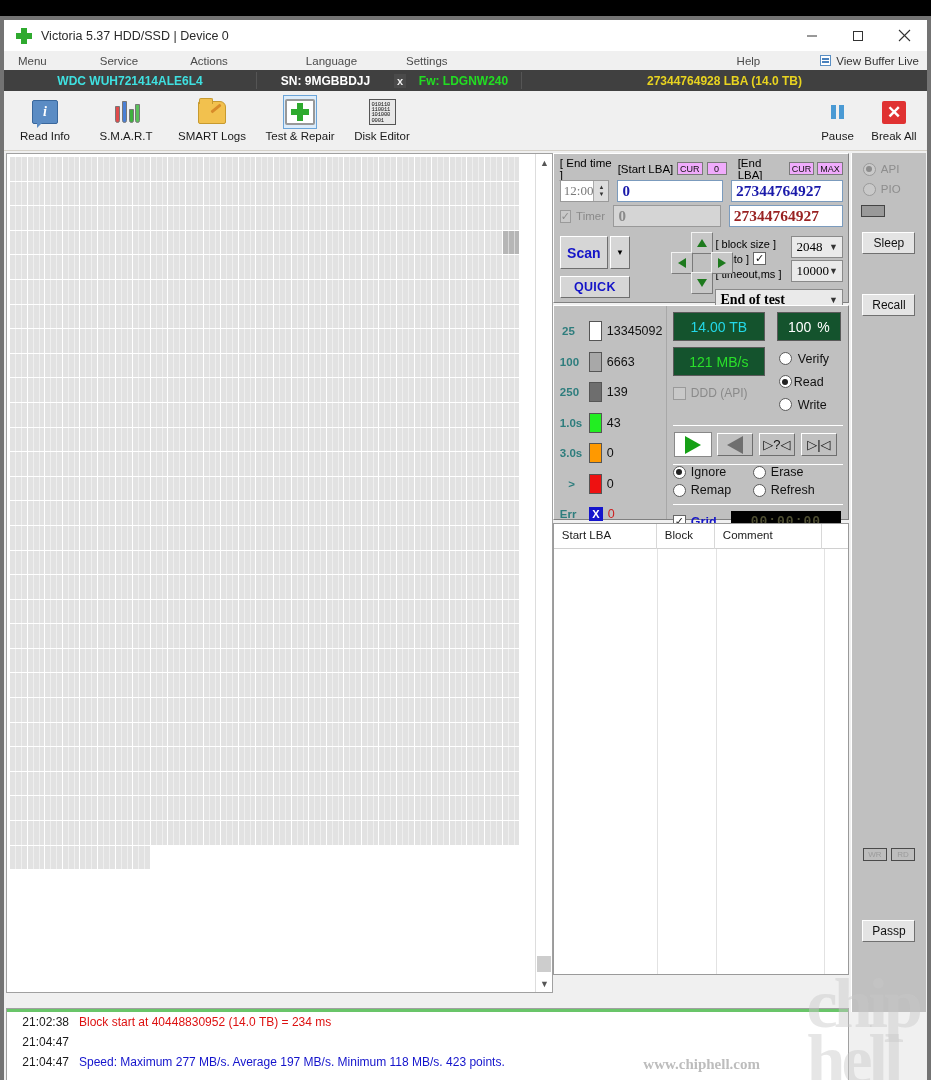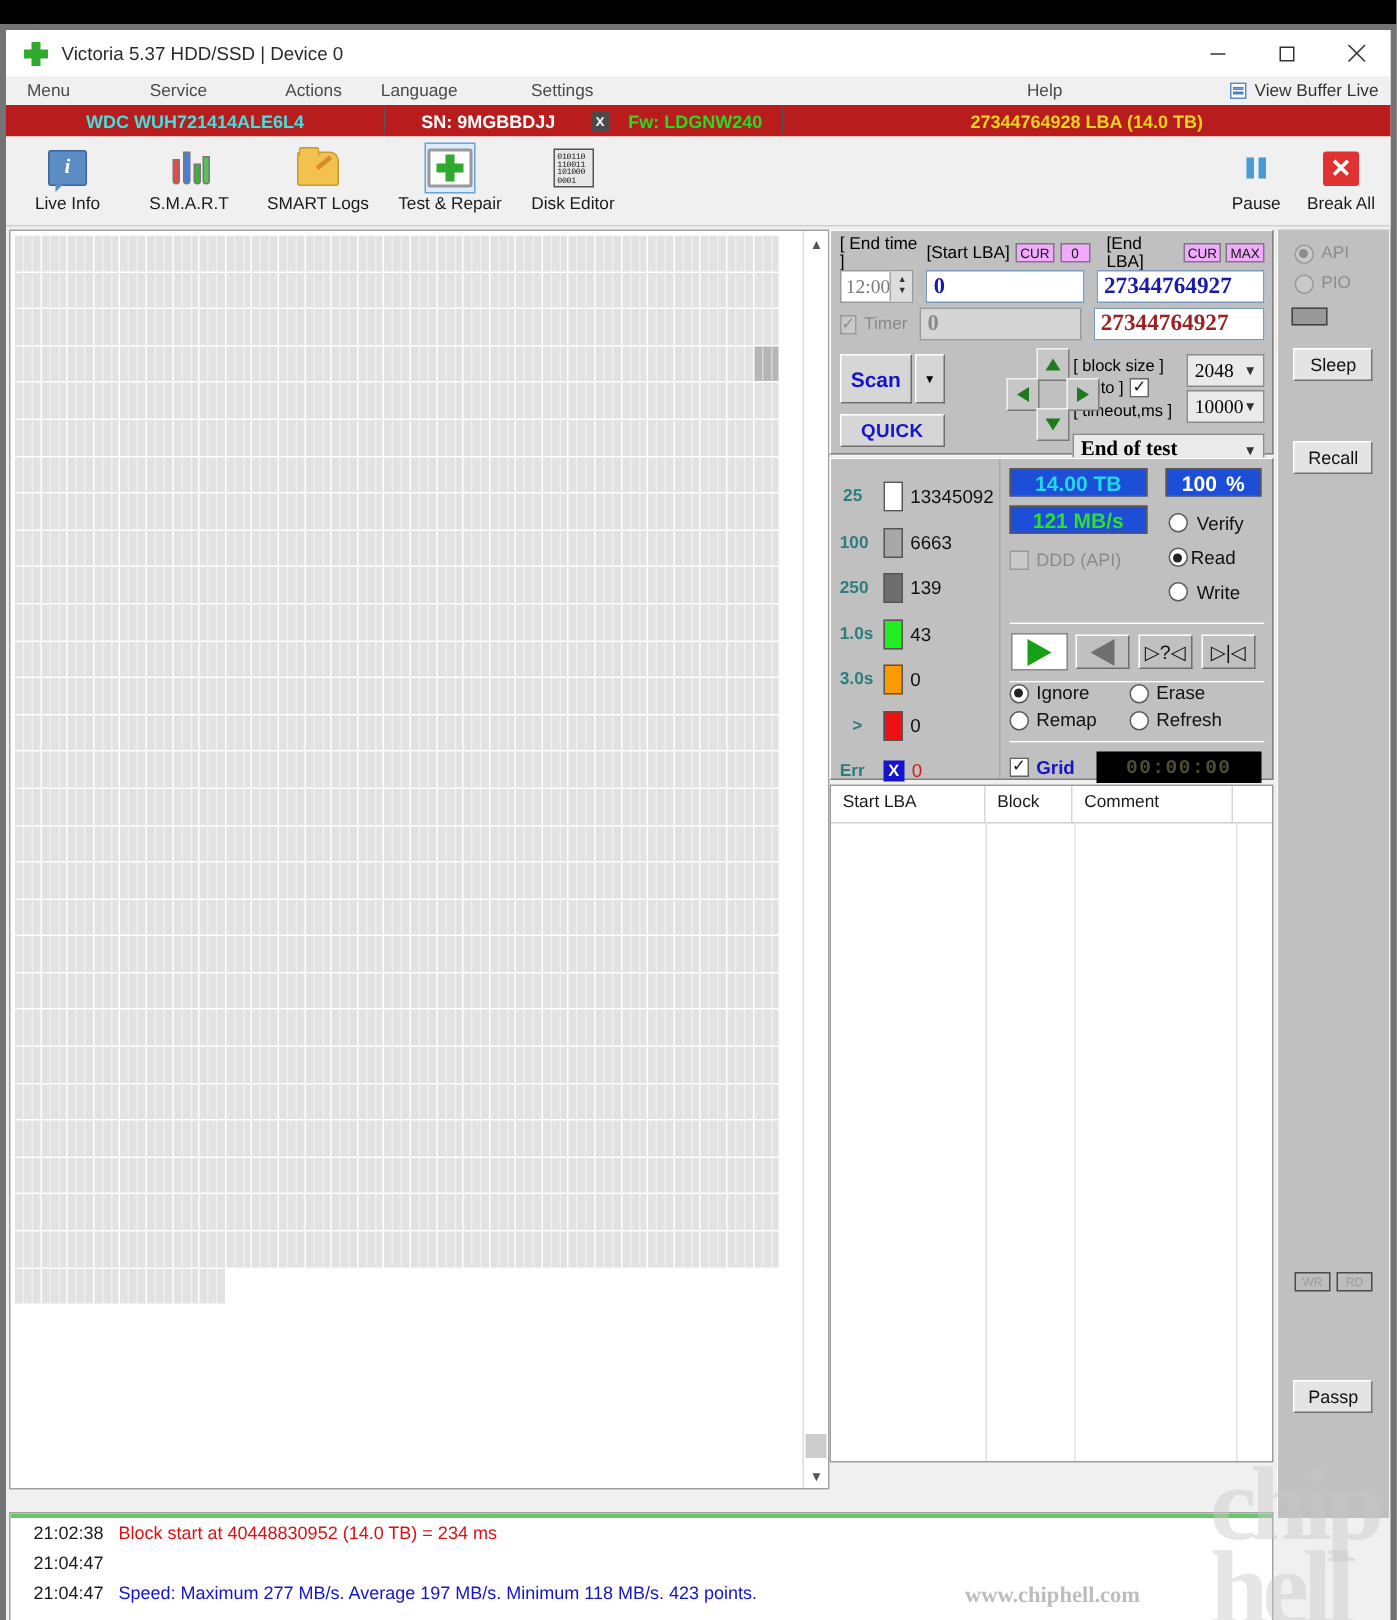--- a/index.html
+++ b/index.html
@@ -58,21 +58,21 @@
   .vbl-icon {
     width: 11px; height: 11px; background: #fff;
     border: 1px solid #5a8fc4; display: flex;
     flex-direction: column; justify-content: space-evenly;
     padding: 1px;
   }
   .vbl-icon i { display: block; height: 1px; background: #4a82bd; }
 
   
   .drivebar {
-    height: 21px; background: #b91c1c;
+    height: 21px; background: #404040;
     display: flex; align-items: center;
     font-size: 12px; font-weight: bold;
     position: relative;
   }
   .db-seg { display: flex; align-items: center; justify-content: center; height: 21px; }
   .db-sep { width: 1px; height: 17px; background: #555; }
   .db-model { color: #3fe0e0; }
   .db-sn { color: #ffffff; }
   .db-x {
     color: #eee; background: #4a4a4a; font-size: 11px;
@@ -306,23 +306,23 @@
   .lval { font-size: 12.5px; color: #111; padding-left: 5px; }
   .lval.r { color: #cc2222; }
   .errx {
     width: 14px; height: 14px; background: #1414cc; color: #fff;
     font-size: 11px; font-weight: bold; display: flex;
     align-items: center; justify-content: center; line-height: 1;
   }
 
   .rightctl { flex: 1; padding: 6px 5px 0 6px; }
   .led {
-    background: #1d4ed8; border: 1px solid #5a5a5a;
-    height: 19px; display: flex; align-items: center;
-    justify-content: center; font-weight: bold; font-size: 14px;
+    background: #14532d; border: 1px solid #5a5a5a;
+    height: 29px; display: flex; align-items: center;
+    justify-content: center; font-weight: normal; font-size: 14px;
     font-family: "Liberation Sans", sans-serif;
   }
   .led.cy { color: #23d8e8; }
   .led.gr { color: #2ae02a; }
   .led.wh { color: #ffffff; }
   .sep { height: 1px; background: #9a9a9a; border-bottom: 1px solid #fff; }
   .pbtn {
     width: 36px; height: 23px; background: #c0c0c0;
     border: 1px solid #fff; border-right-color: #6e6e6e;
     border-bottom-color: #6e6e6e;
@@ -431,21 +431,21 @@
             <line x1="12" y1="1" x2="1" y2="12" stroke="#333" stroke-width="1.1"></line>
           </svg>
       </div>
     </div>
   </div>
 
   <div class="menubar">
     <div class="menu-item" style="margin-left:14px">Menu</div>
     <div class="menu-item" style="margin-left:53px">Service</div>
     <div class="menu-item" style="margin-left:52px">Actions</div>
-    <div class="menu-item" style="margin-left:26px">Language</div>
+    <div class="menu-item" style="margin-left:78px">Language</div>
     <div class="menu-item" style="margin-left:49px">Settings</div>
     <div class="menu-item" style="margin-left:289px">Help</div>
     <div class="vbl">
       <div class="vbl-icon">
           <i></i>
           <i></i>
           <i></i>
           <i></i>
         </div>
       <span>View Buffer Live</span>
@@ -460,21 +460,21 @@
     <div class="db-seg db-fw" style="width:115px">Fw: LDGNW240</div>
     <div class="db-sep"></div>
     <div class="db-seg db-cap" style="flex:1">27344764928 LBA (14.0 TB)</div>
   </div>
 
   <div class="toolbar">
     <div class="tb-btn" style="margin-left:10px">
       <div class="tb-ico">
           <div class="ic-info">i</div>
         </div>
-      <div class="tb-lbl">Live Info</div>
+      <div class="tb-lbl">Read Info</div>
     </div>
     <div class="tb-btn" style="margin-left:19px">
       <div class="tb-ico">
         <div class="ic-smart">
           <div class="tube" style="left:3px;height:17px;background:#e04b4b;"></div>
           <div class="tube" style="left:10px;height:22px;background:#4a7fd4;"></div>
           <div class="tube" style="left:17px;height:14px;background:#3fb03f;"></div>
           <div class="tube" style="left:23px;height:19px;background:#5ac05a;"></div>
         </div>
       </div>

